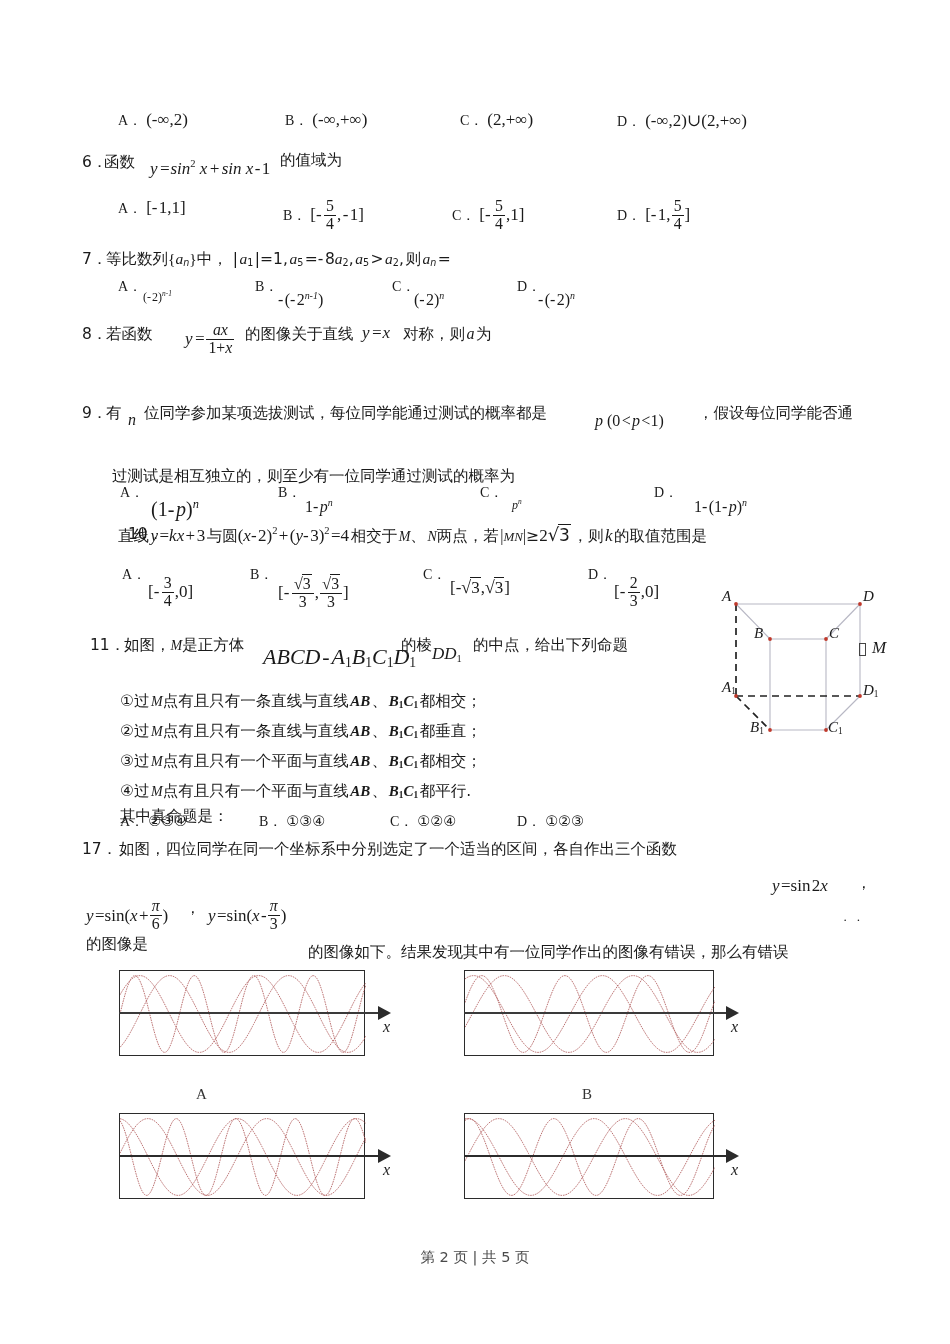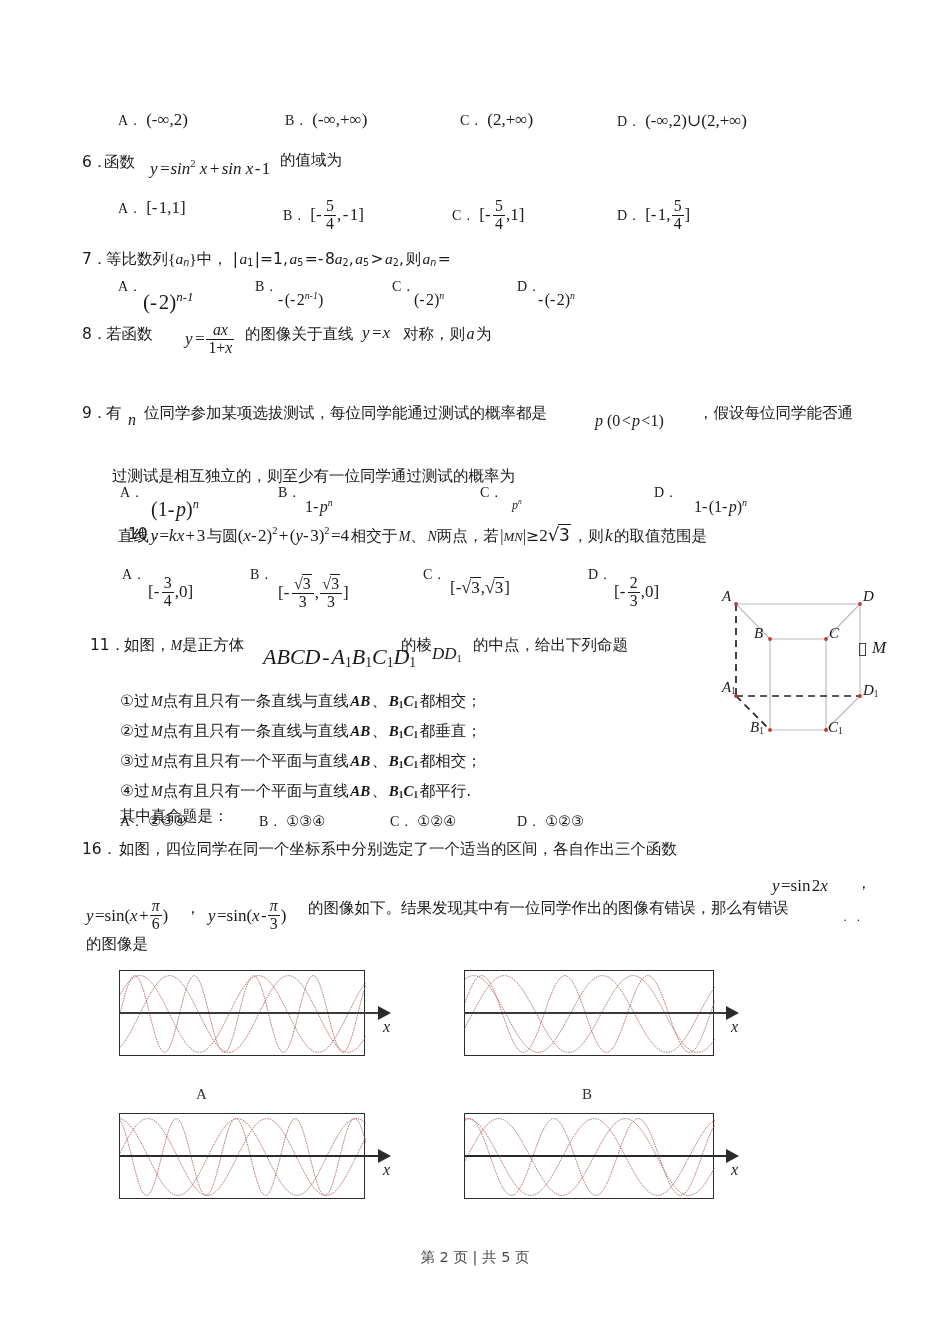--- a/index.html
+++ b/index.html
@@ -154,21 +154,21 @@
 
   <div class="abs qnum cn" style="left:82px; top:249px;">7．</div>
   <div class="abs body-txt cn" style="left:106px; top:249px;">
     等比数列<span class="mr">{</span><span class="mi">a</span><sub class="e">n</sub><span class="mr">}</span>中，&nbsp;| <span class="mi">a</span><sub class="en">1</sub> |=1, <span class="mi">a</span><sub class="en">5</sub> =- 8<span class="mi">a</span><sub class="en">2</sub>, <span class="mi">a</span><sub class="en">5</sub> &gt; <span class="mi">a</span><sub class="en">2</sub>, 则 <span class="mi">a</span><sub class="e">n</sub> =
   </div>
 
   <div class="optrow" style="left:0; top:277px; width:950px; height:36px;">
     <div class="opt" style="left:118px; top:0;">
       <span class="opt-letter">A．</span>
     </div>
-    <div class="opt math math-up" style="left:143px; top:12px; font-size:21px;">(- 2)<sup class="e">n-1</sup></div>
+    <div class="opt math math-up" style="left:143px; top:12px; font-size:12px;">(- 2)<sup class="e">n-1</sup></div>
 
     <div class="opt" style="left:255px; top:0;">
       <span class="opt-letter">B．</span>
     </div>
     <div class="opt math math-up" style="left:278px; top:13px; font-size:16px;">- (- 2<sup class="e">n-1</sup>)</div>
 
     <div class="opt" style="left:392px; top:0;">
       <span class="opt-letter">C．</span>
     </div>
     <div class="opt math math-up" style="left:414px; top:13px; font-size:16px;">(- 2)<sup class="e">n</sup></div>
@@ -327,33 +327,33 @@
     <div class="opt" style="left:390px; top:0;">
       <span class="opt-letter">C．</span>
       <span class="cn" style="font-size:14.5px;">①②④</span>
     </div>
     <div class="opt" style="left:517px; top:0;">
       <span class="opt-letter">D．</span>
       <span class="cn" style="font-size:14.5px;">①②③</span>
     </div>
   </div>
 
-  <div class="abs qnum cn" style="left:82px; top:839px;">16．</div>
+  <div class="abs qnum cn" style="left:82px; top:839px;">17．</div>
   <div class="abs body-txt cn" style="left:119px; top:839px;">如图，四位同学在同一个坐标系中分别选定了一个适当的区间，各自作出三个函数</div>
   <div class="abs math" style="left:772px; top:876px; font-size:17px;">y <span class="math-up">=sin 2</span>x</div>
   <div class="abs body-txt cn" style="left:856px; top:873px;">，</div>
 
   <div class="abs math" style="left:86px; top:898px; font-size:17px;">
     y <span class="math-up">=sin(</span>x<span class="math-up"> +</span><span class="frac" style="vertical-align:-0.5em;"><span class="num"><span class="mi">π</span></span><span class="den"><span class="math-up">6</span></span></span><span class="math-up">)</span>
   </div>
   <div class="abs body-txt cn" style="left:185px; top:898px;">，</div>
   <div class="abs math" style="left:208px; top:898px; font-size:17px;">
     y <span class="math-up">=sin(</span>x<span class="math-up"> -</span><span class="frac" style="vertical-align:-0.5em;"><span class="num"><span class="mi">π</span></span><span class="den"><span class="math-up">3</span></span></span><span class="math-up">)</span>
   </div>
-  <div class="abs body-txt cn" style="left:308px; top:898px;">的图像如下。结果发现其中有一位同学作出的图像有错误，那么有错误</div>
+  <div class="abs body-txt cn" style="left:308px; top:942px;">的图像如下。结果发现其中有一位同学作出的图像有错误，那么有错误</div>
   <div class="emph-dots" style="left:843px; top:912px;">··</div>
   <div class="abs body-txt cn" style="left:86px; top:934px;">的图像是</div>
 
   <div class="chartbox" style="left:119px; top:970px; width:246px; height:86px;">
     <svg class="wave-svg" width="246" height="86" viewBox="0 0 246 86">
         <path d="M0.00 43.00L0.95 39.17L1.89 35.37L2.84 31.65L3.78 28.05L4.73 24.59L5.68 21.32L6.62 18.27L7.57 15.46L8.52 12.93L9.46 10.69L10.41 8.78L11.35 7.22L12.30 6.01L13.25 5.17L14.19 4.70L15.14 4.62L16.08 4.93L17.03 5.61L17.98 6.67L18.92 8.09L19.87 9.86L20.82 11.96L21.76 14.37L22.71 17.07L23.65 20.02L24.60 23.21L25.55 26.59L26.49 30.14L27.44 33.81L28.38 37.58L29.33 41.40L30.28 45.24L31.22 49.06L32.17 52.81L33.12 56.47L34.06 59.99L35.01 63.34L35.95 66.49L36.90 69.41L37.85 72.06L38.79 74.42L39.74 76.46L40.68 78.17L41.63 79.53L42.58 80.53L43.52 81.15L44.47 81.39L45.42 81.25L46.36 80.72L47.31 79.82L48.25 78.54L49.20 76.92L50.15 74.95L51.09 72.67L52.04 70.09L52.98 67.24L53.93 64.14L54.88 60.84L55.82 57.35L56.77 53.73L57.72 49.99L58.66 46.19L59.61 42.35L60.55 38.53L61.50 34.74L62.45 31.04L63.39 27.46L64.34 24.03L65.28 20.79L66.23 17.78L67.18 15.01L68.12 12.53L69.07 10.35L70.02 8.50L70.96 6.99L71.91 5.84L72.85 5.06L73.80 4.66L74.75 4.65L75.69 5.02L76.64 5.76L77.58 6.88L78.53 8.36L79.48 10.19L80.42 12.34L81.37 14.80L82.32 17.55L83.26 20.54L84.21 23.76L85.15 27.18L86.10 30.75L87.05 34.44L87.99 38.22L88.94 42.05L89.88 45.89L90.83 49.69L91.78 53.43L92.72 57.07L93.67 60.57L94.62 63.89L95.56 67.00L96.51 69.87L97.45 72.47L98.40 74.78L99.35 76.77L100.29 78.43L101.24 79.73L102.18 80.66L103.13 81.22L104.08 81.39L105.02 81.18L105.97 80.59L106.92 79.63L107.86 78.30L108.81 76.61L109.75 74.59L110.70 72.25L111.65 69.63L112.59 66.73L113.54 63.60L114.48 60.26L115.43 56.75L116.38 53.11L117.32 49.36L118.27 45.55L119.22 41.71L120.16 37.88L121.11 34.11L122.05 30.43L123.00 26.87L123.95 23.47L124.89 20.27L125.84 17.29L126.78 14.57L127.73 12.14L128.68 10.01L129.62 8.22L130.57 6.77L131.52 5.68L132.46 4.97L133.41 4.63L134.35 4.68L135.30 5.12L136.25 5.93L137.19 7.11L138.14 8.65L139.08 10.53L140.03 12.74L140.98 15.25L141.92 18.03L142.87 21.07L143.82 24.33L144.76 27.77L145.71 31.36L146.65 35.07L147.60 38.86L148.55 42.69L149.49 46.53L150.44 50.33L151.38 54.05L152.33 57.67L153.28 61.14L154.22 64.43L155.17 67.50L156.12 70.33L157.06 72.88L158.01 75.14L158.95 77.08L159.90 78.67L160.85 79.91L161.79 80.78L162.74 81.27L163.68 81.38L164.63 81.11L165.58 80.46L166.52 79.43L167.47 78.04L168.42 76.29L169.36 74.22L170.31 71.83L171.25 69.16L172.20 66.22L173.15 63.05L174.09 59.68L175.04 56.15L175.98 52.48L176.93 48.72L177.88 44.90L178.82 41.06L179.77 37.25L180.72 33.48L181.66 29.82L182.61 26.29L183.55 22.92L184.50 19.75L185.45 16.82L186.39 14.14L187.34 11.76L188.28 9.69L189.23 7.95L190.18 6.56L191.12 5.54L192.07 4.88L193.02 4.62L193.96 4.73L194.91 5.23L195.85 6.10L196.80 7.34L197.75 8.94L198.69 10.88L199.64 13.14L200.58 15.70L201.53 18.53L202.48 21.60L203.42 24.89L204.37 28.36L205.32 31.98L206.26 35.71L207.21 39.51L208.15 43.34L209.10 47.17L210.05 50.96L210.99 54.67L211.94 58.26L212.88 61.70L213.83 64.96L214.78 67.99L215.72 70.78L216.67 73.28L217.62 75.49L218.56 77.37L219.51 78.91L220.45 80.08L221.40 80.89L222.35 81.32L223.29 81.37L224.24 81.03L225.18 80.31L226.13 79.22L227.08 77.77L228.02 75.97L228.97 73.84L229.92 71.40L230.86 68.68L231.81 65.70L232.75 62.50L233.70 59.10L234.65 55.54L235.59 51.86L236.54 48.08L237.48 44.26L238.43 40.42L239.38 36.61L240.32 32.86L241.27 29.21L242.22 25.71L243.16 22.37L244.11 19.24L245.05 16.35L246.00 13.72" fill="none" stroke="#b05a5a" stroke-width="0.85" stroke-dasharray="1.6,0.9"></path>
         <path d="M0.00 23.80L0.95 22.17L1.89 20.58L2.84 19.05L3.78 17.58L4.73 16.17L5.68 14.84L6.62 13.57L7.57 12.37L8.52 11.25L9.46 10.21L10.41 9.26L11.35 8.38L12.30 7.60L13.25 6.90L14.19 6.29L15.14 5.77L16.08 5.35L17.03 5.02L17.98 4.79L18.92 4.65L19.87 4.61L20.82 4.66L21.76 4.81L22.71 5.05L23.65 5.39L24.60 5.83L25.55 6.35L26.49 6.97L27.44 7.68L28.38 8.48L29.33 9.36L30.28 10.33L31.22 11.37L32.17 12.50L33.12 13.70L34.06 14.98L35.01 16.33L35.95 17.74L36.90 19.22L37.85 20.76L38.79 22.35L39.74 23.99L40.68 25.68L41.63 27.42L42.58 29.19L43.52 31.00L44.47 32.83L45.42 34.70L46.36 36.58L47.31 38.48L48.25 40.39L49.20 42.31L50.15 44.23L51.09 46.14L52.04 48.05L52.98 49.95L53.93 51.83L54.88 53.68L55.82 55.51L56.77 57.31L57.72 59.07L58.66 60.80L59.61 62.48L60.55 64.10L61.50 65.68L62.45 67.20L63.39 68.66L64.34 70.06L65.28 71.38L66.23 72.64L67.18 73.82L68.12 74.93L69.07 75.95L70.02 76.90L70.96 77.76L71.91 78.53L72.85 79.21L73.80 79.80L74.75 80.30L75.69 80.71L76.64 81.02L77.58 81.24L78.53 81.36L79.48 81.39L80.42 81.32L81.37 81.16L82.32 80.90L83.26 80.54L84.21 80.09L85.15 79.55L86.10 78.92L87.05 78.19L87.99 77.38L88.94 76.48L89.88 75.50L90.83 74.44L91.78 73.30L92.72 72.09L93.67 70.80L94.62 69.44L95.56 68.01L96.51 66.53L97.45 64.98L98.40 63.38L99.35 61.73L100.29 60.03L101.24 58.29L102.18 56.51L103.13 54.70L104.08 52.85L105.02 50.99L105.97 49.10L106.92 47.20L107.86 45.29L108.81 43.37L109.75 41.45L110.70 39.53L111.65 37.63L112.59 35.73L113.54 33.86L114.48 32.01L115.43 30.18L116.38 28.39L117.32 26.63L118.27 24.92L119.22 23.25L120.16 21.63L121.11 20.06L122.05 18.55L123.00 17.10L123.95 15.72L124.89 14.40L125.84 13.16L126.78 11.99L127.73 10.89L128.68 9.88L129.62 8.95L130.57 8.11L131.52 7.35L132.46 6.68L133.41 6.11L134.35 5.62L135.30 5.23L136.25 4.93L137.19 4.73L138.14 4.62L139.08 4.61L140.03 4.70L140.98 4.88L141.92 5.16L142.87 5.53L143.82 5.99L144.76 6.55L145.71 7.20L146.65 7.94L147.60 8.76L148.55 9.67L149.49 10.67L150.44 11.74L151.38 12.90L152.33 14.13L153.28 15.43L154.22 16.80L155.17 18.23L156.12 19.73L157.06 21.28L158.01 22.89L158.95 24.55L159.90 26.26L160.85 28.01L161.79 29.79L162.74 31.61L163.68 33.46L164.63 35.33L165.58 37.22L166.52 39.12L167.47 41.04L168.42 42.95L169.36 44.87L170.31 46.79L171.25 48.69L172.20 50.58L173.15 52.45L174.09 54.30L175.04 56.12L175.98 57.91L176.93 59.66L177.88 61.37L178.82 63.03L179.77 64.64L180.72 66.20L181.66 67.70L182.61 69.14L183.55 70.51L184.50 71.81L185.45 73.05L186.39 74.20L187.34 75.28L188.28 76.28L189.23 77.20L190.18 78.03L191.12 78.77L192.07 79.42L193.02 79.98L193.96 80.45L194.91 80.83L195.85 81.11L196.80 81.29L197.75 81.38L198.69 81.38L199.64 81.28L200.58 81.08L201.53 80.79L202.48 80.40L203.42 79.92L204.37 79.35L205.32 78.68L206.26 77.93L207.21 77.09L208.15 76.16L209.10 75.16L210.05 74.07L210.99 72.90L211.94 71.66L212.88 70.35L213.83 68.97L214.78 67.52L215.72 66.01L216.67 64.45L217.62 62.83L218.56 61.16L219.51 59.45L220.45 57.69L221.40 55.90L222.35 54.08L223.29 52.23L224.24 50.36L225.18 48.46L226.13 46.56L227.08 44.64L228.02 42.72L228.97 40.80L229.92 38.89L230.86 36.99L231.81 35.10L232.75 33.23L233.70 31.39L234.65 29.57L235.59 27.79L236.54 26.05L237.48 24.35L238.43 22.70L239.38 21.09L240.32 19.54L241.27 18.06L242.22 16.63L243.16 15.27L244.11 13.97L245.05 12.75L246.00 11.61" fill="none" stroke="#b05a5a" stroke-width="0.85" stroke-dasharray="1.6,0.9"></path>
         <path d="M0.00 76.25L0.95 75.25L1.89 74.17L2.84 73.01L3.78 71.77L4.73 70.47L5.68 69.09L6.62 67.65L7.57 66.15L8.52 64.59L9.46 62.98L10.41 61.31L11.35 59.60L12.30 57.85L13.25 56.06L14.19 54.24L15.14 52.39L16.08 50.52L17.03 48.63L17.98 46.73L18.92 44.81L19.87 42.89L20.82 40.97L21.76 39.06L22.71 37.16L23.65 35.27L24.60 33.40L25.55 31.55L26.49 29.73L27.44 27.95L28.38 26.20L29.33 24.50L30.28 22.84L31.22 21.23L32.17 19.68L33.12 18.18L34.06 16.75L35.01 15.38L35.95 14.09L36.90 12.86L37.85 11.71L38.79 10.64L39.74 9.64L40.68 8.74L41.63 7.91L42.58 7.18L43.52 6.53L44.47 5.98L45.42 5.52L46.36 5.15L47.31 4.87L48.25 4.70L49.20 4.61L50.15 4.63L51.09 4.74L52.04 4.94L52.98 5.24L53.93 5.64L54.88 6.12L55.82 6.70L56.77 7.37L57.72 8.13L58.66 8.98L59.61 9.91L60.55 10.93L61.50 12.02L62.45 13.20L63.39 14.44L64.34 15.76L65.28 17.15L66.23 18.60L67.18 20.11L68.12 21.68L69.07 23.30L70.02 24.97L70.96 26.69L71.91 28.45L72.85 30.24L73.80 32.07L74.75 33.92L75.69 35.79L76.64 37.69L77.58 39.60L78.53 41.51L79.48 43.43L80.42 45.35L81.37 47.26L82.32 49.16L83.26 51.05L84.21 52.91L85.15 54.76L86.10 56.57L87.05 58.35L87.99 60.09L88.94 61.78L89.88 63.43L90.83 65.03L91.78 66.58L92.72 68.06L93.67 69.48L94.62 70.84L95.56 72.13L96.51 73.34L97.45 74.48L98.40 75.54L99.35 76.51L100.29 77.41L101.24 78.22L102.18 78.94L103.13 79.57L104.08 80.11L105.02 80.55L105.97 80.90L106.92 81.16L107.86 81.32L108.81 81.39L109.75 81.36L110.70 81.24L111.65 81.02L112.59 80.70L113.54 80.29L114.48 79.79L115.43 79.19L116.38 78.50L117.32 77.73L118.27 76.87L119.22 75.92L120.16 74.89L121.11 73.79L122.05 72.60L123.00 71.34L123.95 70.01L124.89 68.61L125.84 67.15L126.78 65.63L127.73 64.05L128.68 62.42L129.62 60.74L130.57 59.02L131.52 57.25L132.46 55.45L133.41 53.62L134.35 51.77L135.30 49.89L136.25 47.99L137.19 46.08L138.14 44.17L139.08 42.25L140.03 40.33L140.98 38.42L141.92 36.52L142.87 34.64L143.82 32.77L144.76 30.94L145.71 29.13L146.65 27.36L147.60 25.63L148.55 23.94L149.49 22.29L150.44 20.70L151.38 19.17L152.33 17.70L153.28 16.28L154.22 14.94L155.17 13.66L156.12 12.46L157.06 11.34L158.01 10.29L158.95 9.33L159.90 8.45L160.85 7.66L161.79 6.95L162.74 6.34L163.68 5.81L164.63 5.38L165.58 5.05L166.52 4.80L167.47 4.66L168.42 4.61L169.36 4.65L170.31 4.79L171.25 5.03L172.20 5.36L173.15 5.79L174.09 6.31L175.04 6.92L175.98 7.62L176.93 8.41L177.88 9.29L178.82 10.25L179.77 11.29L180.72 12.41L181.66 13.61L182.61 14.88L183.55 16.22L184.50 17.63L185.45 19.10L186.39 20.63L187.34 22.22L188.28 23.86L189.23 25.54L190.18 27.28L191.12 29.05L192.07 30.85L193.02 32.69L193.96 34.55L194.91 36.43L195.85 38.33L196.80 40.24L197.75 42.16L198.69 44.08L199.64 45.99L200.58 47.90L201.53 49.80L202.48 51.68L203.42 53.54L204.37 55.37L205.32 57.17L206.26 58.94L207.21 60.66L208.15 62.34L209.10 63.98L210.05 65.56L210.99 67.08L211.94 68.55L212.88 69.95L213.83 71.28L214.78 72.54L215.72 73.73L216.67 74.84L217.62 75.87L218.56 76.83L219.51 77.69L220.45 78.47L221.40 79.16L222.35 79.76L223.29 80.27L224.24 80.68L225.18 81.00L226.13 81.23L227.08 81.36L228.02 81.39L228.97 81.33L229.92 81.17L230.86 80.92L231.81 80.57L232.75 80.13L233.70 79.60L234.65 78.97L235.59 78.25L236.54 77.45L237.48 76.56L238.43 75.58L239.38 74.53L240.32 73.40L241.27 72.18L242.22 70.90L243.16 69.55L244.11 68.13L245.05 66.65L246.00 65.11" fill="none" stroke="#b05a5a" stroke-width="0.85" stroke-dasharray="1.6,0.9"></path>
       </svg>
   </div>

